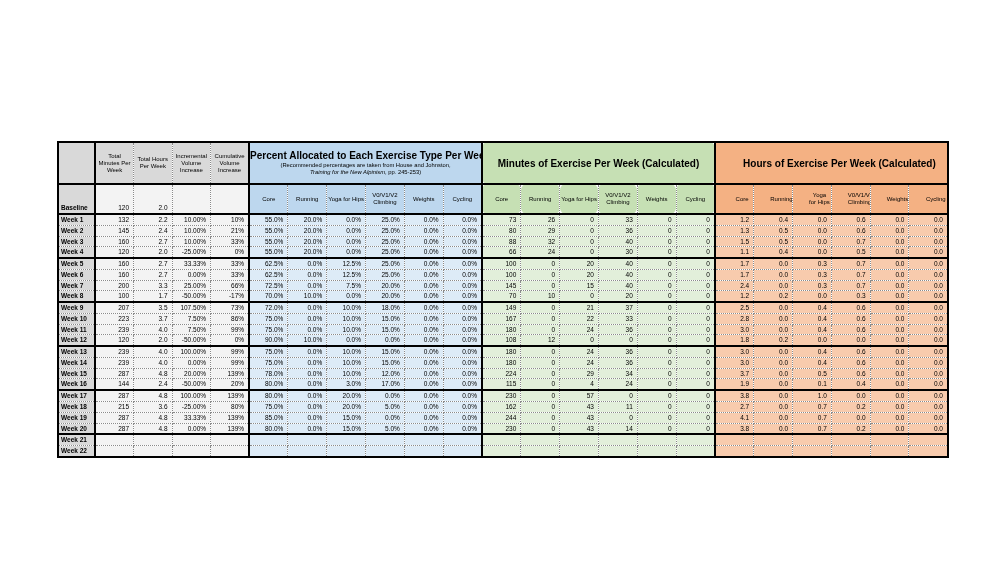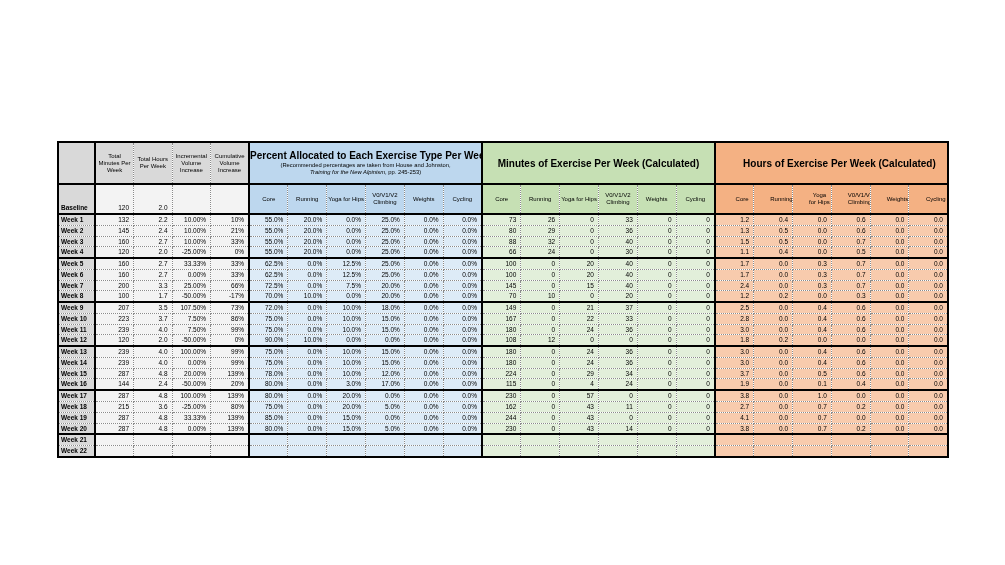--- a/index.html
+++ b/index.html
@@ -53,21 +53,21 @@
   tr.data-row th,tr.data-row td{
     font-size:6.5px;line-height:9.77px;vertical-align:middle;
   }
   tr.data-row .row-lbl{
     background:var(--gray);text-align:left;font-weight:700;padding-left:2px;
   }
   tr.data-row td{text-align:right;padding-right:4px;}
   tr.group-end th,tr.group-end td{border-bottom:2px solid #000;}
   .bg-left{background:var(--leftcell);}
   .bg-pcth{background:var(--pcth);} .bg-pct{background:var(--pct);}
-  .bg-minh{background:var(--minh);} .bg-min{background:var(--min);}
+  .bg-minh{background:var(--minh);border-radius:6px;} .bg-min{background:var(--min);}
   .bg-hrsh{background:var(--hrsh);padding-left:16px;} .bg-hrs{background:var(--hrs);}
 </style>
 </head>
 <body>
 
 <div class="sheet-wrap">
   <table class="plan">
     <colgroup>
       <col class="c-lbl">
       <col class="c-left">

